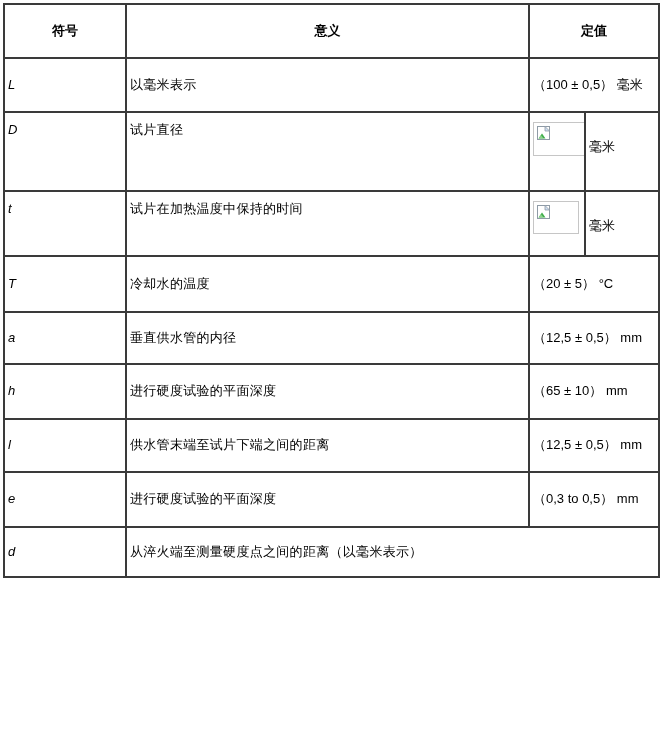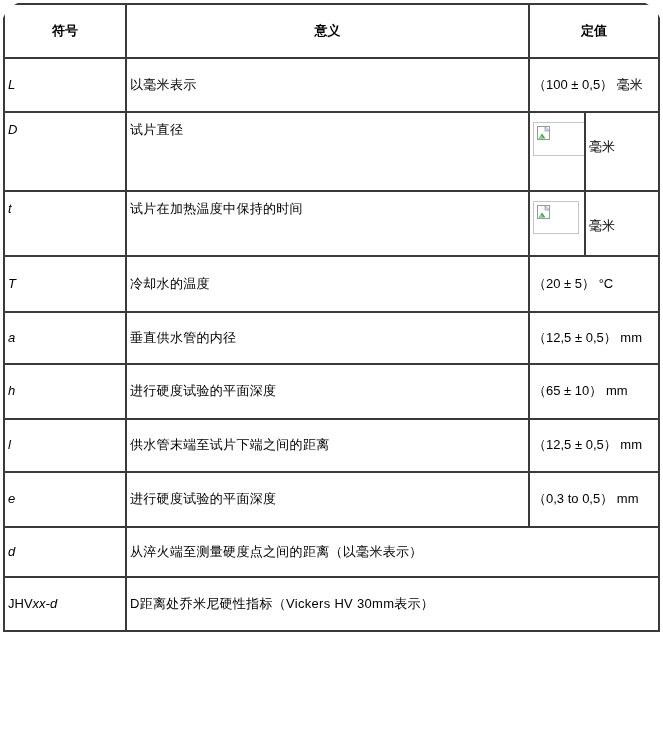--- a/index.html
+++ b/index.html
@@ -9,21 +9,20 @@
     font-family: "Liberation Sans", "DejaVu Sans", sans-serif;
     color: #000000;
   }
   .page {
     width: 663px;
     height: 743px;
     box-sizing: border-box;
     padding: 3px;
     background: #ffffff;
     overflow: hidden;
-    border-radius: 31px;
   }
   table.spec {
     border-collapse: collapse;
     table-layout: fixed;
     width: 655px;
   }
   table.spec td, table.spec th {
     border: 2px solid #3a3a3a;
     padding: 0 3px;
     vertical-align: middle;
@@ -145,19 +144,15 @@
       <td class="meaning">进行硬度试验的平面深度</td>
       <td class="value" colspan="2">（0,3 to 0,5）  mm</td>
     </tr>
 
     <tr style="height:50px">
       <td class="sym"><i>d</i></td>
       <td class="meaning" colspan="3">从淬火端至测量硬度点之间的距离（以毫米表示）</td>
     </tr>
 
 
-    <tr style="height:54px">
-      <td class="sym"><span class="upright">JHV</span><i>xx-d</i></td>
-      <td class="meaning" colspan="3">D距离处乔米尼硬性指标（Vickers HV 30mm表示）</td>
-    </tr>
   </tbody>
     </table>
 </div>
 
 </body></html>

